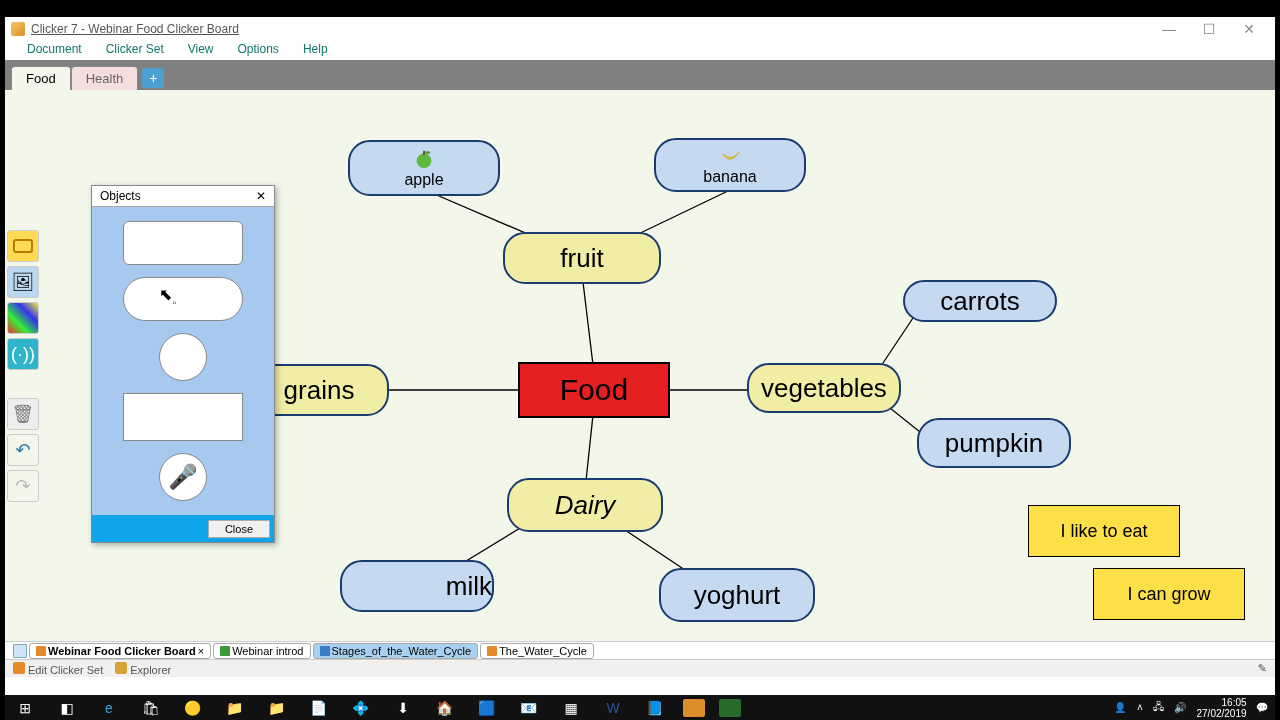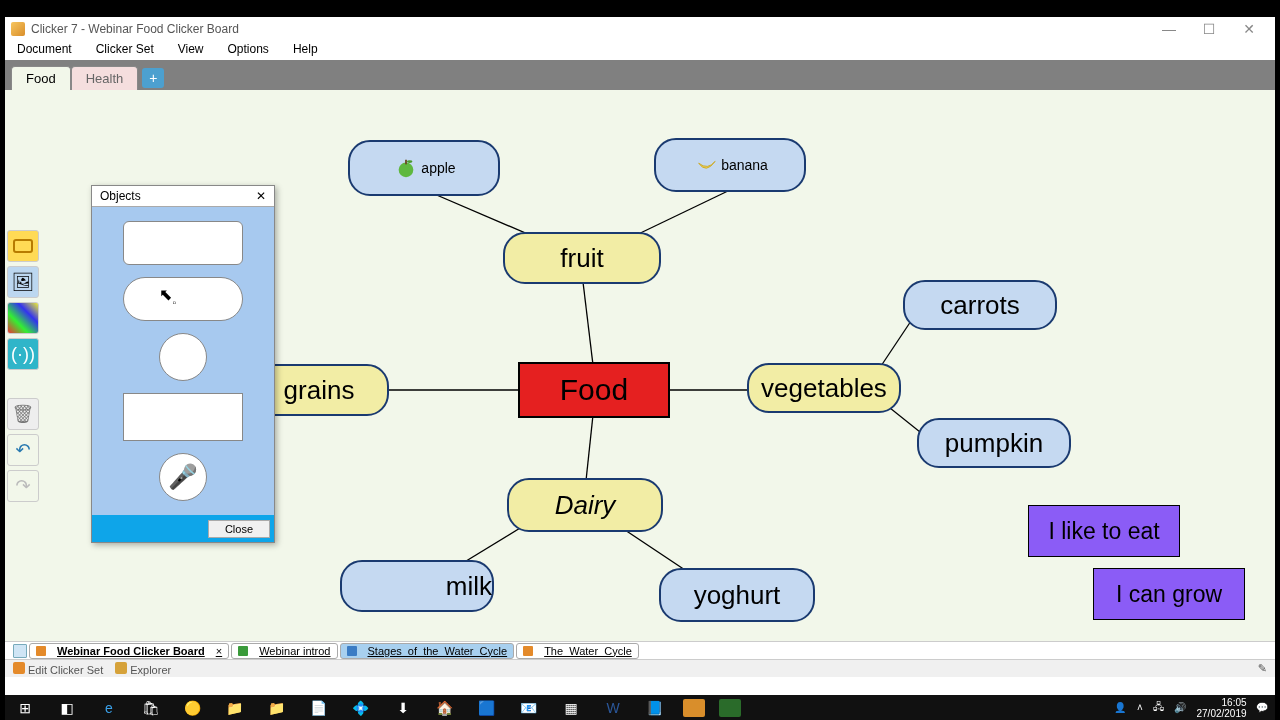--- a/index.html
+++ b/index.html
@@ -5,25 +5,25 @@
   * { box-sizing: border-box; margin: 0; padding: 0; font-family: 'Comic Sans MS', cursive, sans-serif; }
   body { width: 1280px; height: 720px; overflow: hidden; background: #000; position: relative; }
   .letterbox-top, .letterbox-bottom { position: absolute; left: 0; right: 0; background: #000; height: 17px; }
   .letterbox-top { top: 0; }
   .letterbox-bottom { bottom: 0; }
   .app-window { position: absolute; top: 17px; left: 5px; right: 5px; bottom: 25px; background: #fff; }
 
   
   .titlebar { height: 23px; background: #fff; display: flex; align-items: center; padding: 0 6px; font-family: 'Segoe UI', sans-serif; font-size: 12px; color: #555; }
   .titlebar .app-icon { width: 14px; height: 14px; background: linear-gradient(135deg,#f7c65f,#d98e2b); margin-right: 6px; border-radius: 2px; }
-  .titlebar .title-text { flex: 1; }
+  .titlebar .title-text { flex: 1; text-decoration: underline; }
   .titlebar .win-btn { width: 40px; text-align: center; color: #888; font-size: 14px; }
 
   
-  .menubar { height: 20px; background: #fff; display: flex; font-family: 'Segoe UI', sans-serif; font-size: 12px; color: #000000; gap: 0; }
+  .menubar { height: 20px; background: #fff; display: flex; font-family: 'Segoe UI', sans-serif; font-size: 12px; color: #0f766e; padding-left: 10px; gap: 0; }
   .menubar .menu-item { padding: 2px 12px; cursor: default; }
 
   
   .tabstrip { height: 30px; background: #808080; display: flex; align-items: flex-end; padding-left: 6px; }
   .tabstrip .tab { padding: 4px 14px; font-family: 'Segoe UI', sans-serif; font-size: 13px; border: 1px solid #888; border-bottom: none; border-radius: 4px 4px 0 0; margin-right: 0; }
   .tabstrip .tab.active { background: #f2f7ea; color: #000; }
   .tabstrip .tab.inactive { background: #f5dede; color: #666; }
   .tabstrip .tab-add { width: 22px; height: 20px; background: #4ca0cf; color: #fff; display: flex; align-items: center; justify-content: center; font-size: 14px; border-radius: 3px; margin-left: 4px; margin-bottom: 2px;}
 
   
@@ -37,22 +37,22 @@
   .tool-color { background: linear-gradient(45deg,#e33,#3e3,#33e,#ee3); }
   .tool-sound { background: #2fb5c9; color: #fff; font-size: 11px; }
   .tool-trash { background: #eee; color: #777; margin-top: 24px;}
   .tool-undo, .tool-redo { background: transparent; border: none; color: #2a7ab0; font-size: 20px; }
 
   
   .node { position: absolute; border: 2px solid #1a3a70; border-radius: 22px; display: flex; align-items: center; justify-content: center; font-size: 26px; }
   .node-blue { background: #c5d9f1; }
   .node-yellow { background: #f2eda5; }
   .node-red { background: #e52020; color: #000; border-color: #000; border-radius: 0; }
-  .node-bright-yellow { background: #8b5cf6; border: 1px solid #000; border-radius: 0; font-size: 23px; }
-  .node-small-text { font-size: 14px; flex-direction: row; gap: 1px; }
+  .node-bright-yellow { background: #fde047; border: 1px solid #000; border-radius: 0; font-size: 18px; }
+  .node-small-text { font-size: 16px; flex-direction: column; gap: 1px; }
   
   
   svg.connectors { position: absolute; top: 0; left: 0; width: 100%; height: 100%; pointer-events: none; }
   svg.connectors line { stroke: #000; stroke-width: 1.3; }
 
   
   .objects-panel { position: absolute; left: 86px; top: 95px; width: 184px; background: #a7c9ef; border: 1px solid #888; box-shadow: 2px 2px 6px rgba(0,0,0,0.3); }
   .objects-panel .panel-title { background: #fff; font-family: 'Segoe UI', sans-serif; font-size: 12px; padding: 3px 8px; display: flex; justify-content: space-between; border-bottom: 1px solid #aaa; }
   .objects-panel .panel-body { padding: 14px 26px; display: flex; flex-direction: column; gap: 12px; align-items: center; }
   .obj-rect { width: 120px; height: 44px; background: #fff; border: 1px solid #888; border-radius: 6px; }
@@ -61,21 +61,21 @@
   .obj-textbox { width: 120px; height: 48px; background: #fff; border: 1px solid #888; }
   .obj-mic { width: 48px; height: 48px; background: #fff; border: 1px solid #888; border-radius: 50%; display: flex; align-items: center; justify-content: center; color: #d11; font-size: 24px; }
   .panel-footer { background: #0ea5e9; padding: 4px; text-align: right; }
   .panel-footer button { font-family: 'Segoe UI', sans-serif; font-size: 11px; padding: 2px 16px; background: #f0f0f0; border: 1px solid #aaa; }
 
   
   .cursor { position: absolute; left: 154px; top: 195px; font-size: 16px; color: #000; pointer-events: none; }
 
   
   .doc-tabs { position: absolute; left: 0; right: 0; bottom: 36px; height: 18px; background: #fff; display: flex; align-items: center; font-family: 'Segoe UI', sans-serif; font-size: 11px; padding-left: 8px; gap: 2px; border-top: 1px solid #ccc;}
-  .doc-tabs .doc-tab { padding: 1px 6px; border: 1px solid #aaa; display: flex; align-items: center; gap: 11px; border-radius: 3px; text-decoration: underline;}
+  .doc-tabs .doc-tab { padding: 1px 6px; border: 1px solid #aaa; display: flex; align-items: center; gap: 2px; border-radius: 3px;}
   .doc-tabs .dt-active { background: #fff; }
   .doc-tabs .dt-blue { background: #a8d0ef; }
   .tab-icon { width: 10px; height: 10px; display: inline-block; border-radius: 1px;}
   .ic-orange { background: #e48a2a; }
   .ic-green { background: #3a9a3a; }
   .ic-blue { background: #3b7cc4; }
 
   
   .statusbar { position: absolute; left: 0; right: 0; bottom: 18px; height: 18px; background: #f0f0f0; display: flex; align-items: center; font-family: 'Segoe UI', sans-serif; font-size: 11px; color: #555; padding: 0 8px; gap: 12px; border-top: 1px solid #ccc;}
   .statusbar .sb-right { margin-left: auto; }
@@ -180,21 +180,21 @@
     </div>
 
     <div class="node node-yellow" style="left:244px; top:274px; width:140px; height:52px;">
       <span>grains</span>
     </div>
 
     <div class="node node-yellow" style="left:742px; top:273px; width:154px; height:50px;">
       <span>vegetables</span>
     </div>
 
-    <div class="node node-blue" style="left:898px; top:190px; width:154px; height:50px;">
+    <div class="node node-blue" style="left:898px; top:190px; width:154px; height:42px;">
       <span>carrots</span>
     </div>
 
     <div class="node node-blue" style="left:912px; top:328px; width:154px; height:50px;">
       <span>pumpkin</span>
     </div>
 
     <div class="node node-yellow" style="left:502px; top:388px; width:156px; height:54px;font-style:italic;">
       <span>Dairy</span>
     </div>

